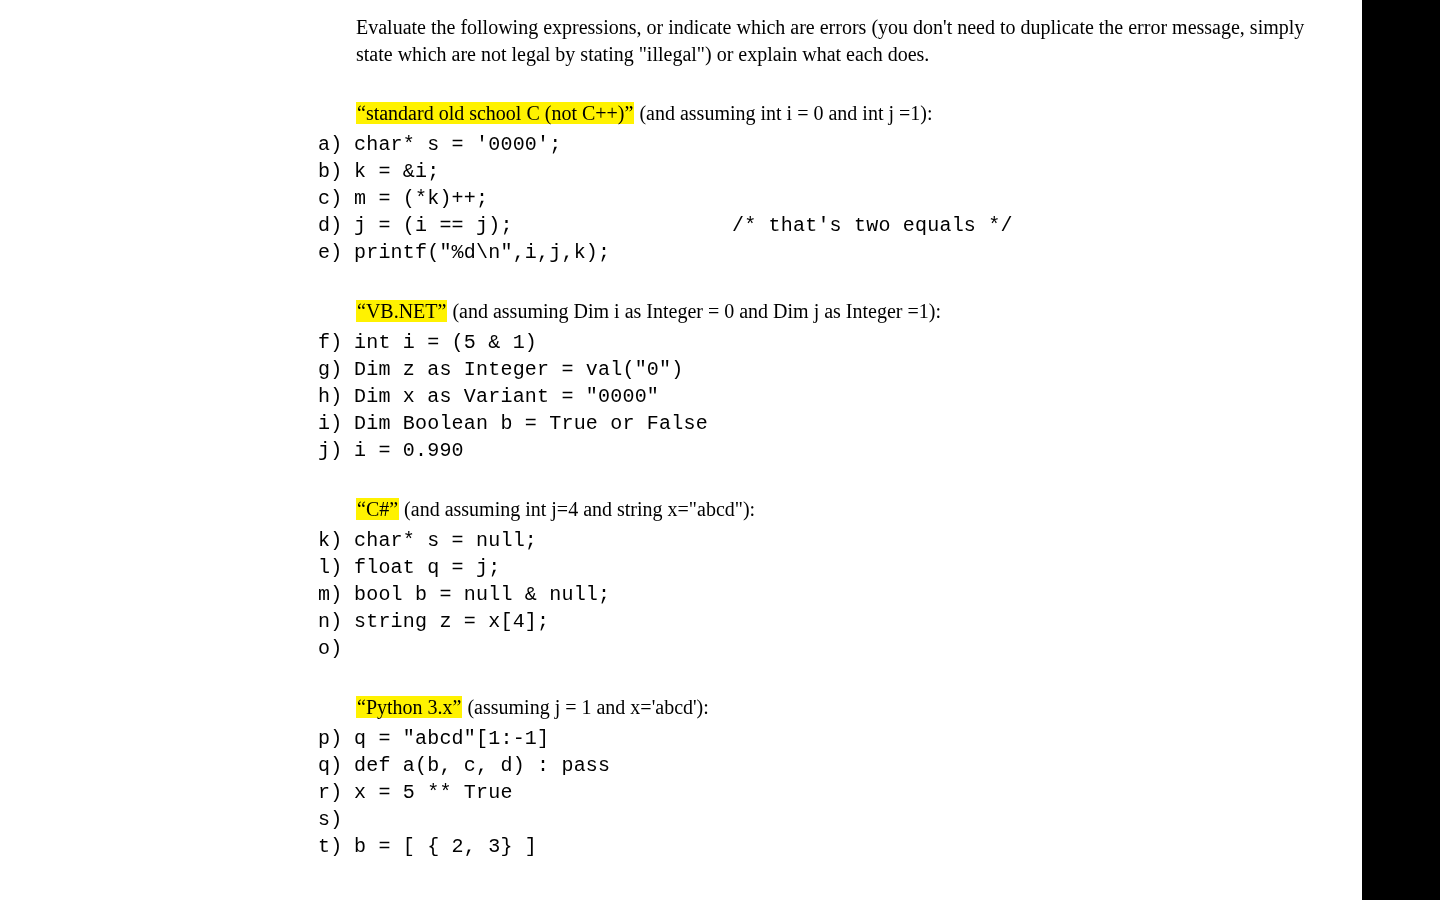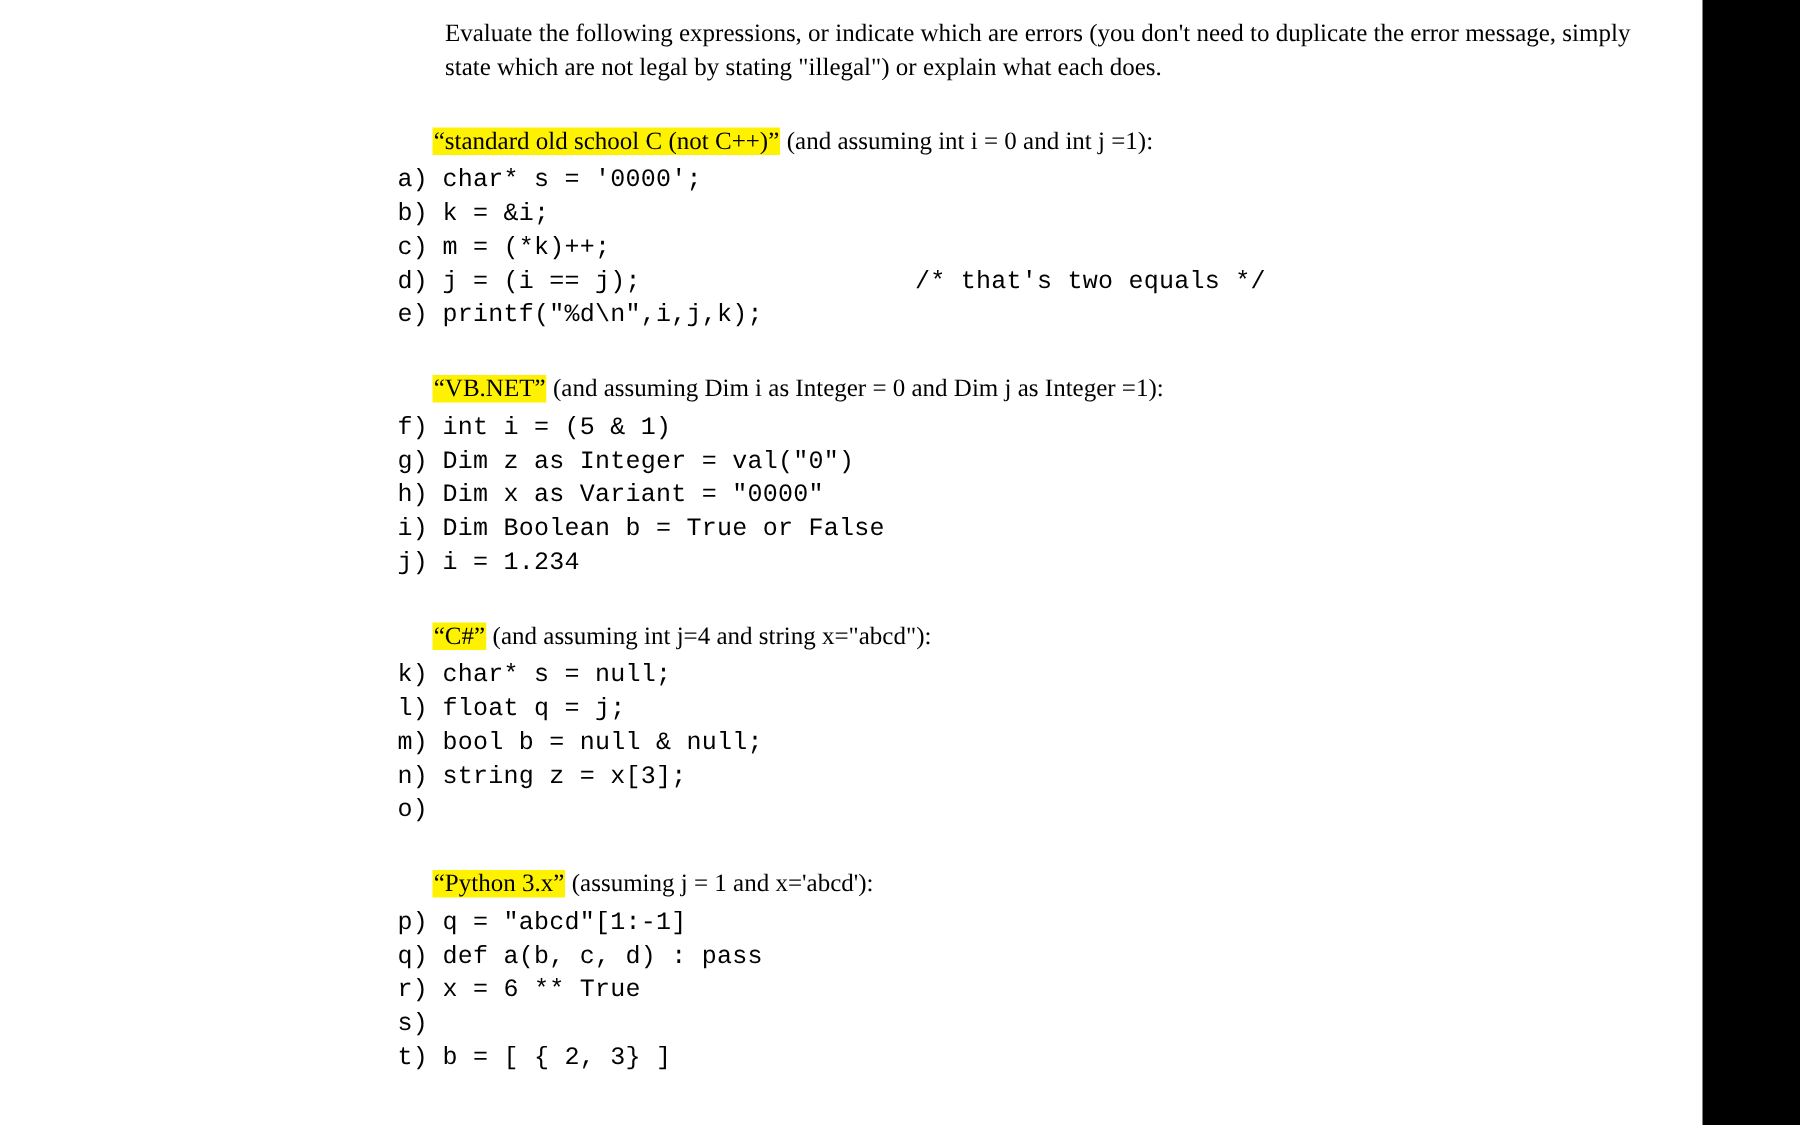--- a/index.html
+++ b/index.html
@@ -37,21 +37,21 @@
   .instr {
     display: inline;
   }
   .para {
     margin-left: 38px;
   }
   .block {
     margin-top: 32px;
   }
   .block .header {
-    margin-left: 28px;
+    margin-left: 38px;
     display: block;
   }
   .hl {
     background: #fff200;
     padding: 0 1px;
   }
   .mono {
     font-family: "Courier New", Courier, monospace;
     font-size: 20px;
     letter-spacing: 0.2px;
@@ -104,44 +104,44 @@
 
     <div class="block">
       <span class="header">
         <span class="hl">“VB.NET”</span><span> (and assuming Dim i as Integer = 0 and Dim j as Integer =1):</span>
       </span>
       <div class="codegroup mono">
         <div class="line"><span class="lbl">f)</span><span class="code">int i = (5 &amp; 1)</span></div>
         <div class="line"><span class="lbl">g)</span><span class="code">Dim z as Integer = val("0")</span></div>
         <div class="line"><span class="lbl">h)</span><span class="code">Dim x as Variant = "0000"</span></div>
         <div class="line"><span class="lbl">i)</span><span class="code">Dim Boolean b = True or False</span></div>
-        <div class="line"><span class="lbl">j)</span><span class="code">i = 1.234</span></div>
+        <div class="line"><span class="lbl">j)</span><span class="code">i = 0.990</span></div>
       </div>
     </div>
 
     <div class="block">
       <span class="header">
         <span class="hl">“C#”</span><span> (and assuming int j=4 and string x="abcd"):</span>
       </span>
       <div class="codegroup mono">
         <div class="line"><span class="lbl">k)</span><span class="code">char* s = null;</span></div>
         <div class="line"><span class="lbl">l)</span><span class="code">float q = j;</span></div>
         <div class="line"><span class="lbl">m)</span><span class="code">bool b = null &amp; null;</span></div>
-        <div class="line"><span class="lbl">n)</span><span class="code">string z = x[3];</span></div>
+        <div class="line"><span class="lbl">n)</span><span class="code">string z = x[4];</span></div>
         <div class="line"><span class="lbl">o)</span></div>
       </div>
     </div>
 
     <div class="block">
       <span class="header">
         <span class="hl">“Python 3.x”</span><span> (assuming j = 1 and x='abcd'):</span>
       </span>
       <div class="codegroup mono">
         <div class="line"><span class="lbl">p)</span><span class="code">q = "abcd"[1:-1]</span></div>
         <div class="line"><span class="lbl">q)</span><span class="code">def a(b, c, d) : pass</span></div>
-        <div class="line"><span class="lbl">r)</span><span class="code">x = 6 ** True</span></div>
+        <div class="line"><span class="lbl">r)</span><span class="code">x = 5 ** True</span></div>
         <div class="line"><span class="lbl">s)</span></div>
         <div class="line"><span class="lbl">t)</span><span class="code">b = [ { 2, 3} ]</span></div>
       </div>
     </div>
 
   </div>
 </div>
 
 </body></html>

